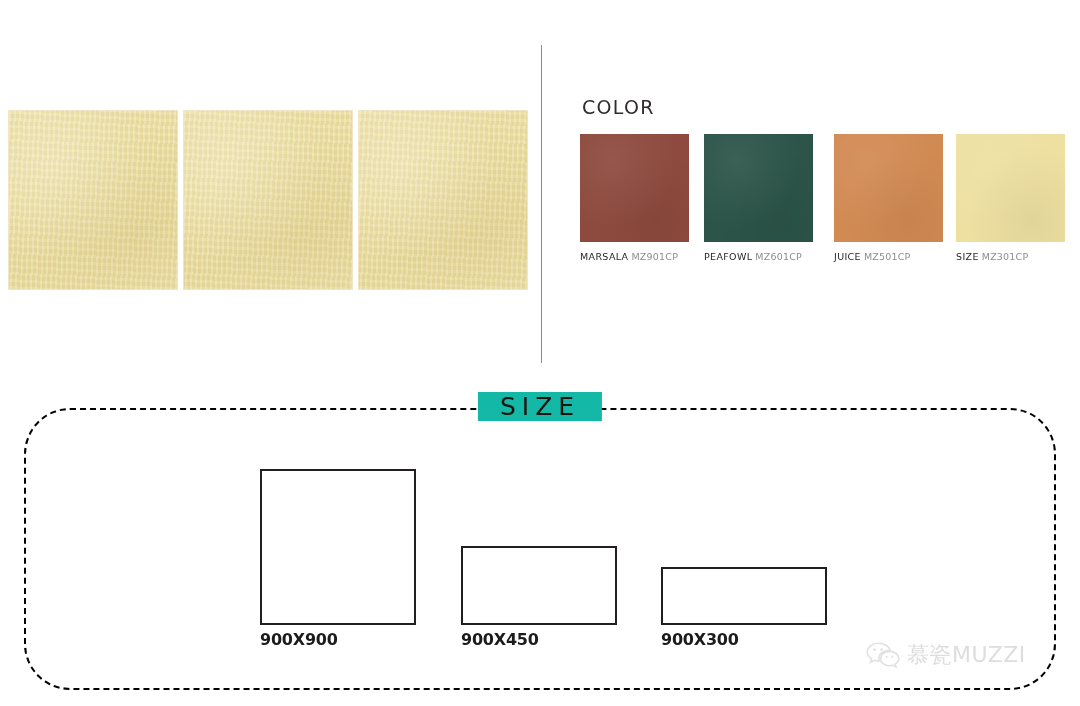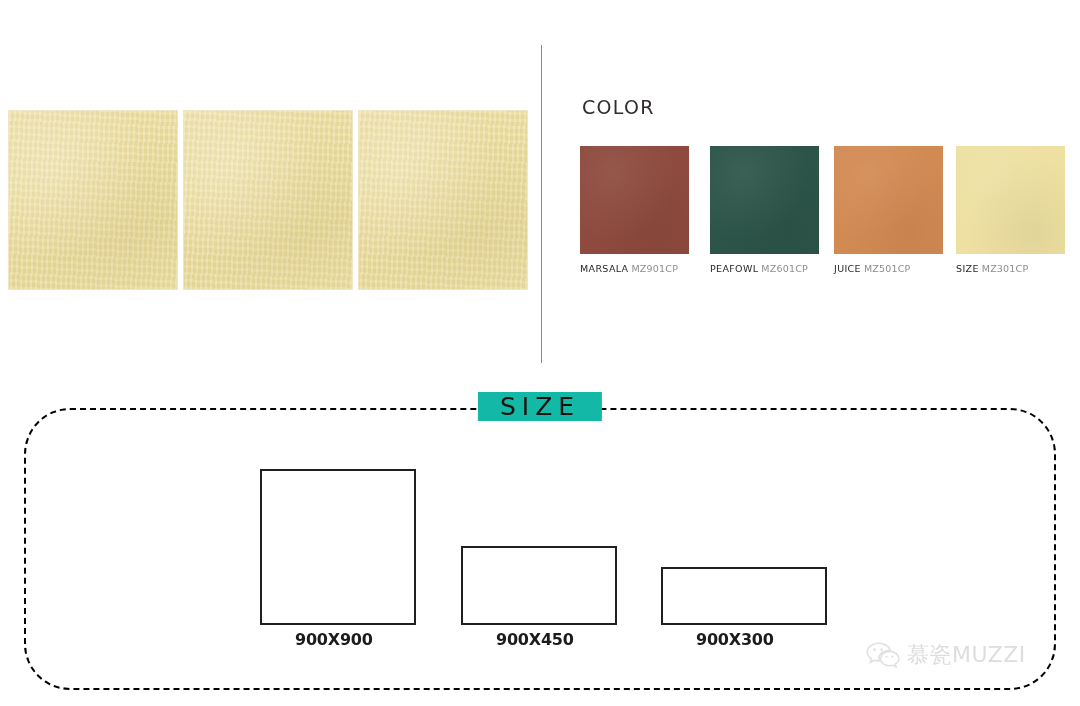--- a/index.html
+++ b/index.html
@@ -73,21 +73,21 @@
     color: #2f2c2b;
     margin: 0 0 16px 2px;
     font-family: "DejaVu Sans", sans-serif;
   }
   #swatch-row {
     position: relative;
     height: 150px;
   }
   .swatch-item {
     position: absolute;
-    top: 12px;
+    top: 0;
     width: 109px;
   }
   .swatch-chip {
     width: 109px;
     height: 108px;
     position: relative;
   }
   .swatch-chip::after {
     content: "";
     position: absolute;
@@ -160,21 +160,20 @@
     box-sizing: border-box;
   }
   .size-label {
     margin-top: 5px;
     font-size: 16px;
     font-weight: 700;
     letter-spacing: -0.2px;
     color: #1b1b1b;
     font-family: "DejaVu Sans", sans-serif;
     white-space: nowrap;
-    margin-left: 35px;
   }
 
   #item-900x900 { left: 236px; top: 61px; }
   #item-900x900 .size-box { width: 156px; height: 156px; }
   #item-900x450 { left: 437px; top: 138px; }
   #item-900x450 .size-box { width: 156px; height: 79px; }
   #item-900x300 { left: 637px; top: 159px; }
   #item-900x300 .size-box { width: 166px; height: 58px; }
 
   
@@ -211,21 +210,21 @@
   <div id="color-heading">COLOR</div>
   <div id="swatch-row">
 
     <div class="swatch-item" id="sw-0" style="left: 0px;">
       <div class="swatch-chip" id="chip-0" style="background: rgb(142, 74, 62);"></div>
       <div class="swatch-caption">
         <span class="swatch-name">MARSALA</span><span class="swatch-code">MZ901CP</span>
       </div>
     </div>
 
-    <div class="swatch-item" id="sw-1" style="left: 124px; margin-left: 6px;">
+    <div class="swatch-item" id="sw-1" style="left: 124px;">
       <div class="swatch-chip" id="chip-1" style="background: rgb(44, 84, 73);"></div>
       <div class="swatch-caption">
         <span class="swatch-name">PEAFOWL</span><span class="swatch-code">MZ601CP</span>
       </div>
     </div>
 
     <div class="swatch-item" id="sw-2" style="left: 254px;">
       <div class="swatch-chip" id="chip-2" style="background: rgb(210, 138, 83);"></div>
       <div class="swatch-caption">
         <span class="swatch-name">JUICE</span><span class="swatch-code">MZ501CP</span>

